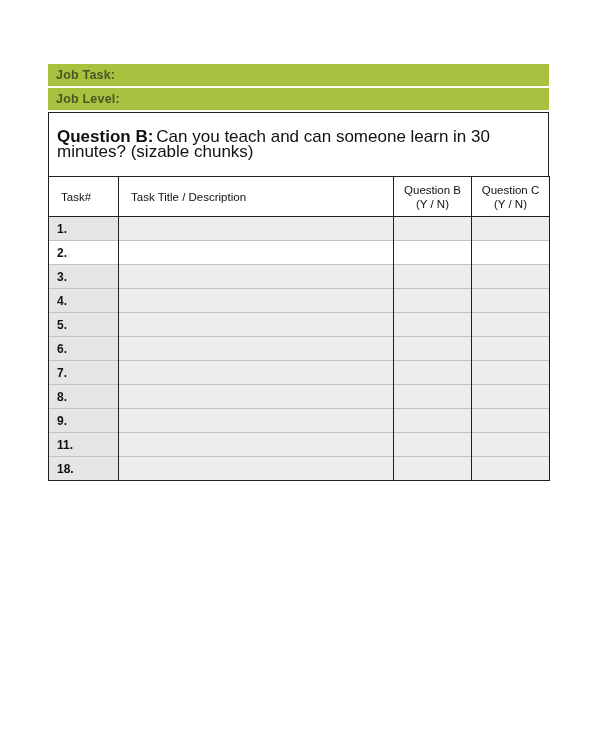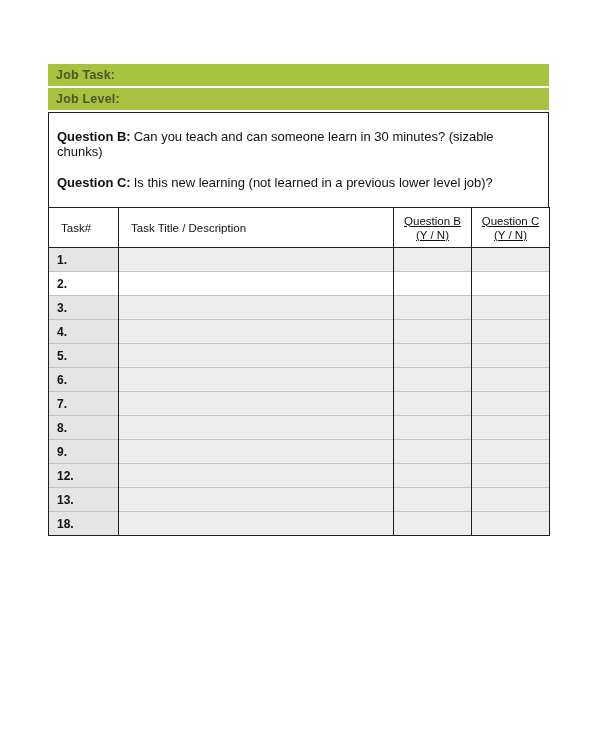--- a/index.html
+++ b/index.html
@@ -27,36 +27,36 @@
   .qsection {
     border: 1px solid var(--border-dark, #1f1f1f);
     margin-top: 1px; padding-bottom: 17px; background: #fff;
   }
   .qa-block {
     background: var(--question-a-bg, #e3e3e3);
     padding: 4px 8px 6px 8px;
     font-size: 11px; line-height: 15px;
   }
   .q-label { font-weight: bold; margin-right: 3px; }
-  .q-line { font-size: 13px; line-height: 15px; padding: 0 8px; margin-top: 16px; }
+  .q-line { font-size: 17px; line-height: 15px; padding: 0 8px; margin-top: 16px; }
 
   
   .task-table {
     width: 501px; border-collapse: collapse; table-layout: fixed;
     margin-top: -1px;
     border: 1px solid var(--border-dark, #1f1f1f);
   }
   .w-num { width: 70px; } .w-title { width: 275px; } .w-q { width: 78px; }
   th {
     background: #fff; font-weight: normal; font-size: 11.5px;
     vertical-align: middle; height: 40px;
     border: 1px solid var(--border-dark, #1f1f1f);
   }
   .h-num, .h-title { text-align: left; padding-left: 12px; }
-  .h-q { text-align: center; line-height: 14px; text-decoration: underline; }
+  .h-q { text-align: center; line-height: 14px; }
   td {
     height: 24px;
     border-left: 1px solid var(--border-dark, #1f1f1f);
     border-right: 1px solid var(--border-dark, #1f1f1f);
     border-top: 1px solid var(--row-divider, #c2c2c2);
   }
   .col-num {
     background: var(--num-cell-shade, #e5e5e5);
     font-weight: bold; font-size: 12px; padding-left: 8px;
   }
@@ -72,23 +72,20 @@
     <div class="band">
       <span class="band-label">Job Task:</span>
     </div>
     <div class="band">
       <span class="band-label">Job Level:</span>
     </div>
 
     <div class="qsection">
       <div class="q-line">
         <span class="q-label">Question B:</span><span>Can you teach and can someone learn in 30 minutes? (sizable chunks)</span>
-      </div>
-      <div class="q-line">
-        <span class="q-label">Question C:</span><span>Is this new learning (not learned in a previous lower level job)?</span>
       </div>
     </div>
 
     <table class="task-table">
       <colgroup>
         <col class="w-num">
           <col class="w-title">
           <col class="w-q">
           <col class="w-q">
       </colgroup>
@@ -155,27 +152,21 @@
             <td class="col-q"></td>
             <td class="col-q"></td>
           </tr>
           <tr>
             <td class="col-num">9.</td>
             <td class="col-title"></td>
             <td class="col-q"></td>
             <td class="col-q"></td>
           </tr>
           <tr>
-            <td class="col-num">12.</td>
-            <td class="col-title"></td>
-            <td class="col-q"></td>
-            <td class="col-q"></td>
-          </tr>
-          <tr>
-            <td class="col-num">13.</td>
+            <td class="col-num">11.</td>
             <td class="col-title"></td>
             <td class="col-q"></td>
             <td class="col-q"></td>
           </tr>
           <tr>
             <td class="col-num">18.</td>
             <td class="col-title"></td>
             <td class="col-q"></td>
             <td class="col-q"></td>
           </tr>

